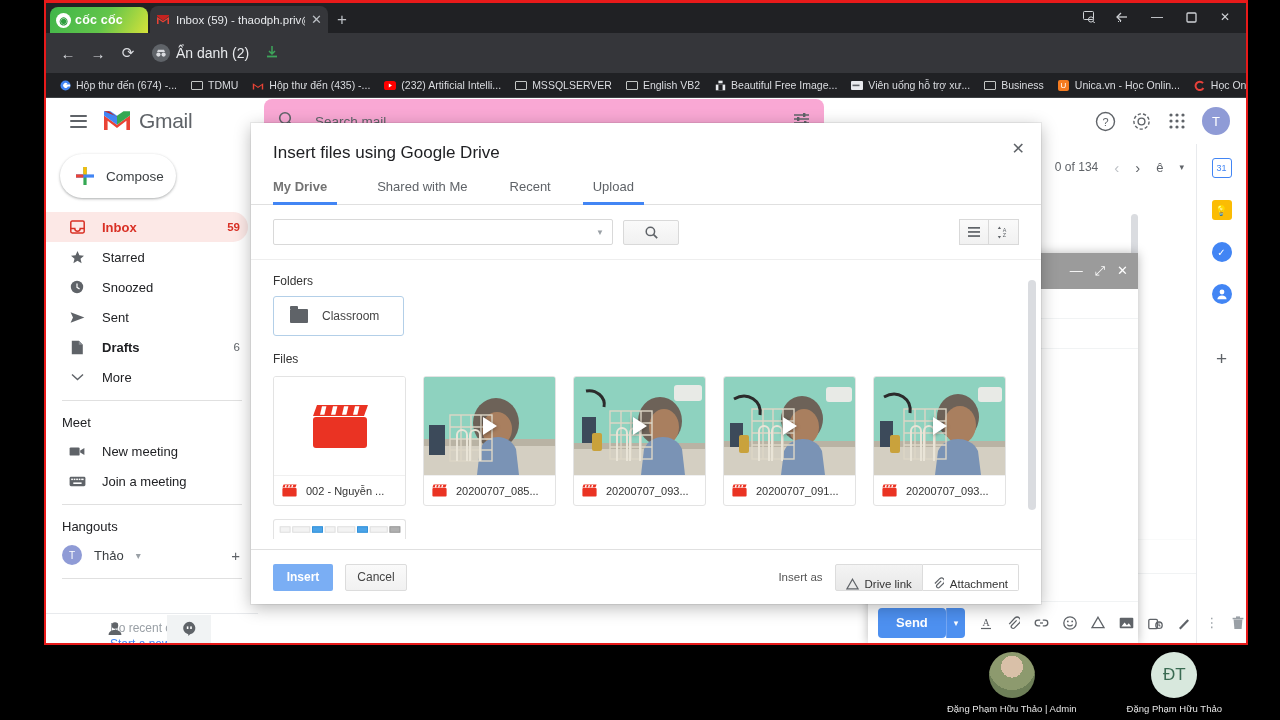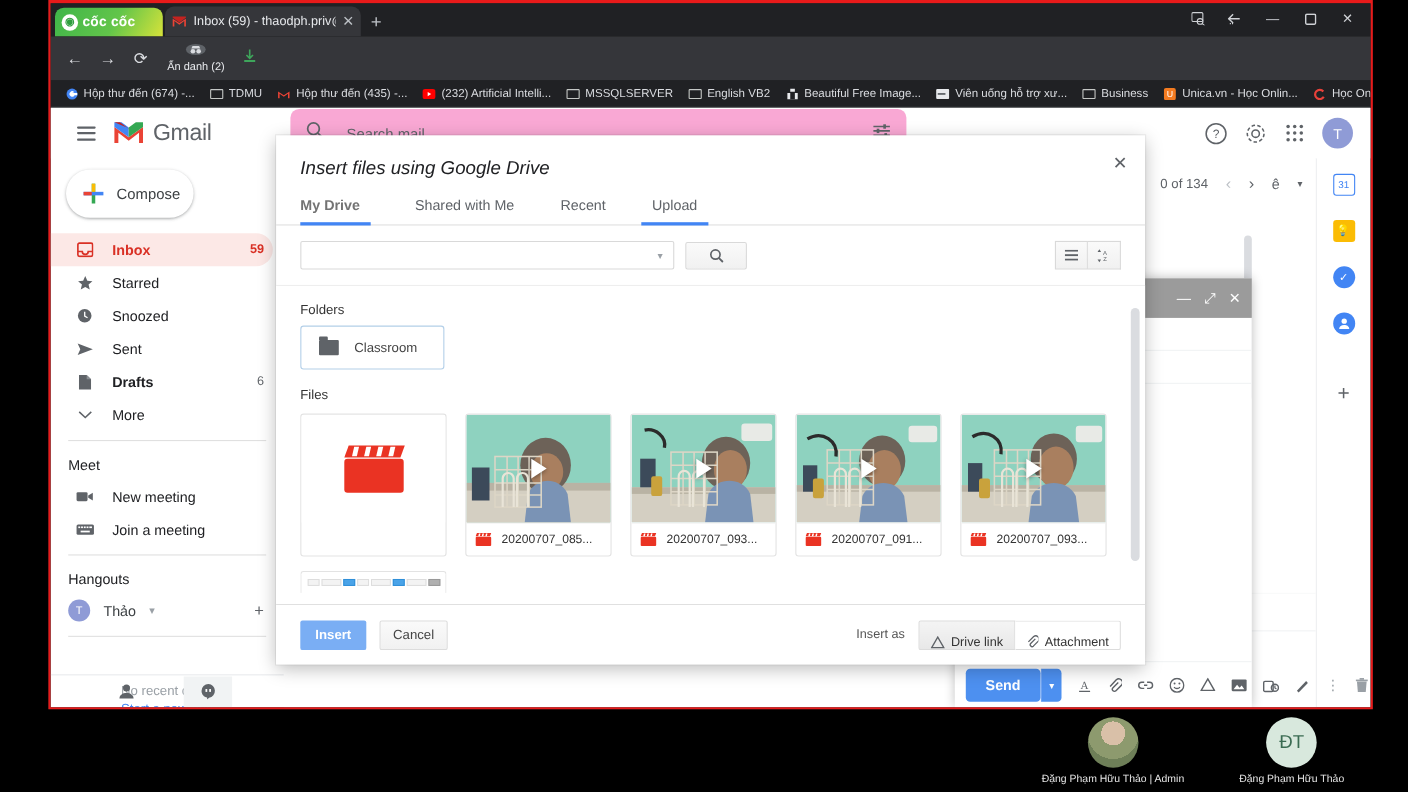--- a/index.html
+++ b/index.html
@@ -59,22 +59,22 @@
   .omnibox {
     flex: 1; height: 26px; border-radius: 13px; background: #202124;
     display:flex; align-items:center; padding: 0 10px; gap: 8px; margin: 0 6px 0 8px;
     min-width: 0;
   }
   .lock { color:#cfd2d6; font-size: 11px; flex: 0 0 auto; }
   .url { font-size: 11.5px; color:#9aa0a6; white-space: nowrap; overflow: hidden; flex:1; min-width:0; }
   .url b { color:#e8eaed; font-weight: normal; }
   .star { color:#cfd2d6; font-size: 14px; padding: 0 4px; }
   .incognito {
-    display:flex; align-items:center; gap:6px; color:#e8eaed; font-size: 10px;
-    padding: 0 8px; height: 26px; border-radius: 13px; flex-direction: column;
+    display:flex; align-items:center; gap:6px; color:#e8eaed; font-size: 14px;
+    padding: 0 8px; height: 26px; border-radius: 13px;
   }
   .incognito-avatar { width:18px;height:18px;border-radius:50%;background:#5f6368;
      display:flex;align-items:center;justify-content:center;font-size:10px;color:#dadce0; }
   .dl-icon { color:#3ea55b; font-size: 15px; padding: 0 6px; }
 
   
   .bookmarks { height: 25px; background:#202124; display:flex; align-items:center;
                padding: 0 6px; gap: 0; border-bottom: 1px solid #3c4043; overflow:hidden; }
   .bm { display:flex; align-items:center; gap:5px; padding: 0 7px; height: 20px; white-space: nowrap; }
   .bm-label { font-size: 10.5px; color: #dadce0; }
@@ -175,21 +175,21 @@
   .cf-ico { color:#5f6368; width:16px; height:16px; display:flex; align-items:center; justify-content:center; }
 
   
   .overlay-dim { position:absolute; inset:0; background: rgba(0,0,0,0); }
   .dialog {
     position:absolute; left: 205px; top: 25px; width: 790px; height: 481px;
     background:#fff; box-shadow: 0 4px 16px rgba(0,0,0,.28), 0 0 0 1px rgba(0,0,0,.06);
     display:flex; flex-direction:column;
   }
   .dlg-title-row { padding: 20px 22px 0 22px; position:relative; }
-  .dlg-title { font-size: 17px; color:#202124; font-weight: normal; font-style: italic; }
+  .dlg-title { font-size: 17px; color:#202124; font-weight: normal; }
   .dlg-close { position:absolute; right: 16px; top: 16px; font-size: 16px; color:#5f6368; }
   .dlg-tabs { display:flex; gap: 0; padding: 0 22px; margin-top: 16px; border-bottom: 1px solid #e0e0e0; }
   .dlg-tab { padding: 0 10px 10px 10px; font-size: 13px; color:#5f6368; position:relative; margin-right: 22px; }
   .dlg-tab:first-child { padding-left: 0; margin-right: 30px; }
   .dlg-tab.active { color:#737373; font-weight:bold; }
   .dlg-tab.active::after, .dlg-tab.hover::after {
     content:""; position:absolute; left:0; right:0; bottom:-1px; height: 3px; background:#4285f4;
   }
   .dlg-tab:first-child.active::after { left: 0; right: 0; }
   .cursor-hand { position:absolute; left: 536px; top: 186px; width: 18px; height: 22px; }
@@ -823,20 +823,32 @@
                 <svg class="clap" viewBox="0 0 58 48">
                   <rect x="2" y="15" width="54" height="31" rx="3" fill="#ea3323"></rect>
                   <path d="M2 14 6 3l51 0 -4 11z" fill="#ea3323"></path>
                   <g fill="#fff">
                     <path d="M11 4.2 9 12.8l4.4 0 2-8.6z"></path>
                     <path d="M22 4.2 20 12.8l4.4 0 2-8.6z"></path>
                     <path d="M33 4.2 31 12.8l4.4 0 2-8.6z"></path>
                     <path d="M44 4.2 42 12.8l4.4 0 2-8.6z"></path>
                   </g>
                 </svg>
+              </div>
+              <div class="fname-row">
+                <svg class="mini-clap" viewBox="0 0 15 13">
+                    <rect x="0.4" y="4" width="14.2" height="8.4" rx="1" fill="#ea3323"></rect>
+                    <path d="M0.4 3.6 1.6 0.6h13l-1.2 3z" fill="#ea3323"></path>
+                    <g fill="#fff">
+                      <path d="M3.4 1 2.8 3.4h1.4L4.8 1z"></path>
+                      <path d="M6.6 1 6 3.4h1.4L8 1z"></path>
+                      <path d="M9.8 1 9.2 3.4h1.4L11.2 1z"></path>
+                    </g>
+                  </svg>
+                <span class="fname">002 - Nguyễn ...</span>
               </div>
             </div>
 
             <div class="file-card">
               <div class="thumb" style="background:linear-gradient(180deg,#8fd3c0 0%,#86cdb9 55%,#d8d2c4 70%,#cfcabd 100%)">
                 <svg width="133" height="98" viewBox="0 0 133 98" style="position:absolute;inset:0">
                   <rect width="133" height="98" fill="#8ed2bf"></rect>
                   <rect y="62" width="133" height="36" fill="#d4cfc2"></rect>
                   <rect y="62" width="133" height="7" fill="#b9b3a4"></rect>
                   <ellipse cx="72" cy="46" rx="23" ry="25" fill="#6d6258"></ellipse>

